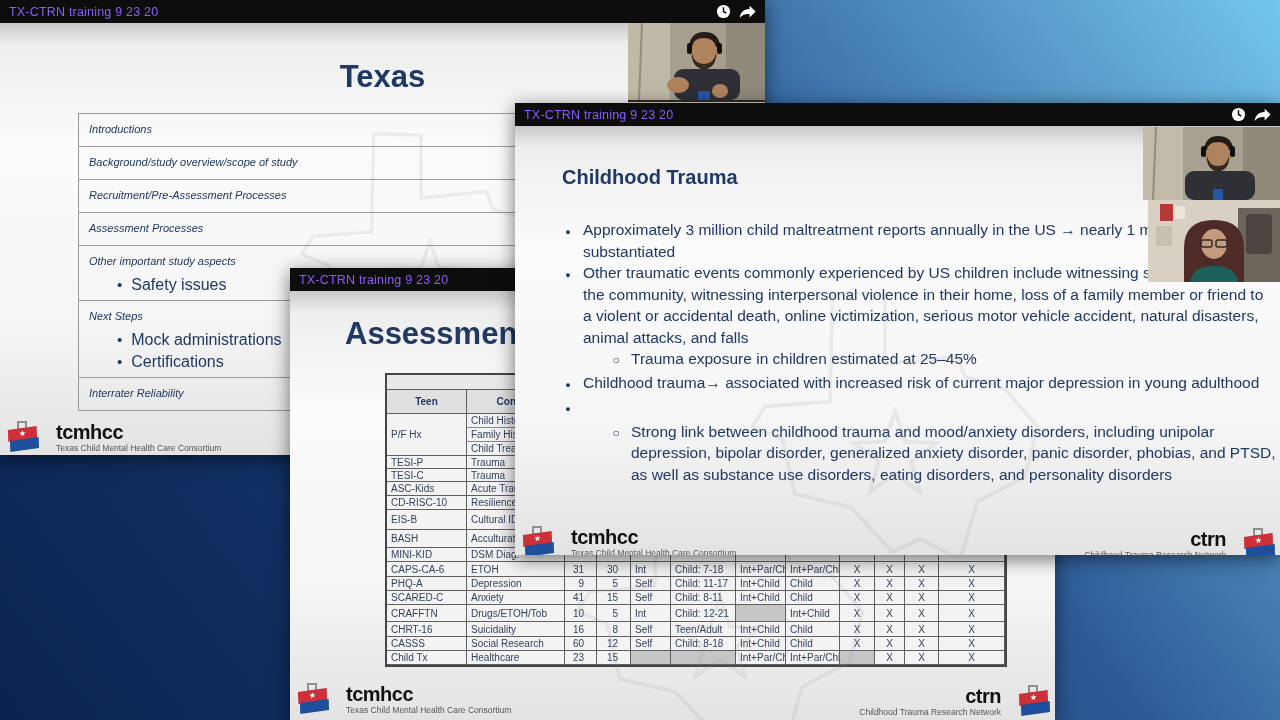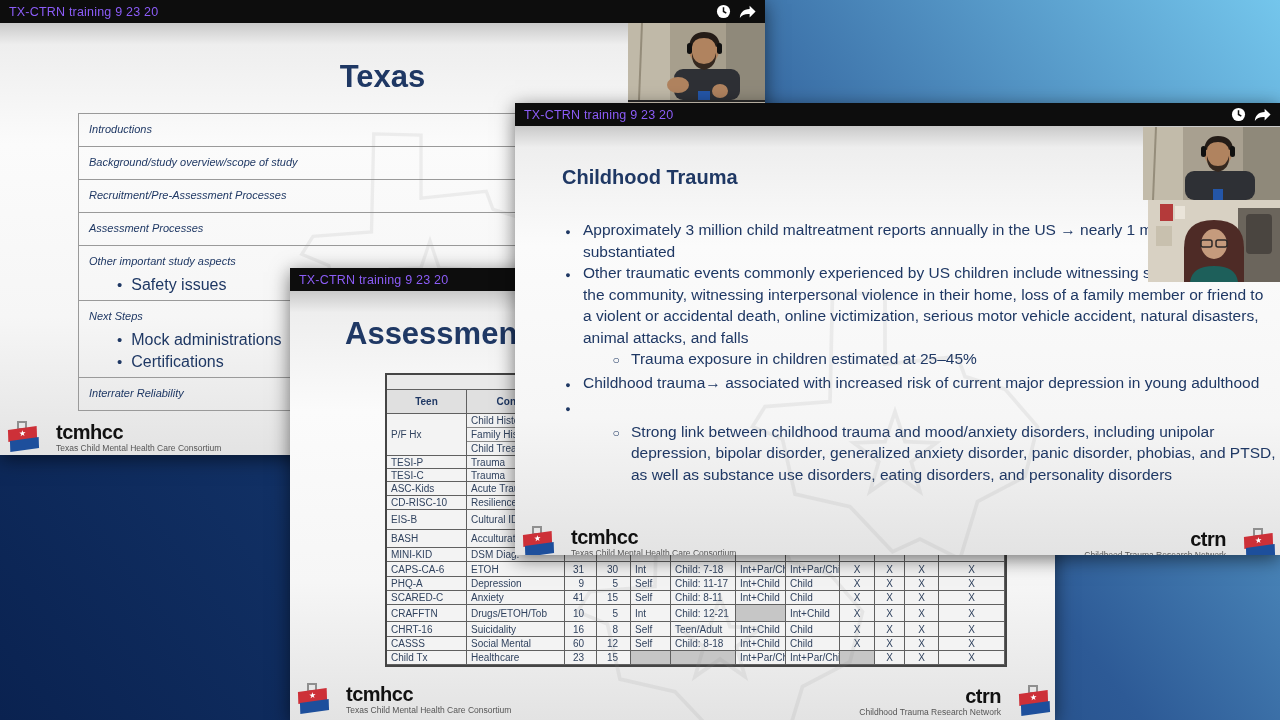--- a/index.html
+++ b/index.html
@@ -349,21 +349,21 @@
 
           <div class="subline">Suicidality</div>
             </div>
           <div class="restwrap dc">
             
           <div class="cell">16</div><div class="cell">8</div><div class="cell">Self</div><div class="cell">Teen/Adult</div><div class="cell">Int+Child</div><div class="cell">Child</div><div class="cell">X</div><div class="cell">X</div><div class="cell">X</div><div class="cell">X</div></div>
         </div><div class="t-row dc" style="--h: 14px;">
           <div class="cell c-name">CASSS</div>
           <div class="cell c-content">
 
-          <div class="subline">Social Mental</div>
+          <div class="subline">Social Research</div>
             </div>
           <div class="restwrap dc">
             
           <div class="cell">60</div><div class="cell">12</div><div class="cell">Self</div><div class="cell">Child: 8-18</div><div class="cell">Int+Child</div><div class="cell">Child</div><div class="cell">X</div><div class="cell">X</div><div class="cell">X</div><div class="cell">X</div></div>
         </div><div class="t-row dc" style="--h: 14px;">
           <div class="cell c-name">Child Tx</div>
           <div class="cell c-content">
 
           <div class="subline">Healthcare</div>
             </div>

